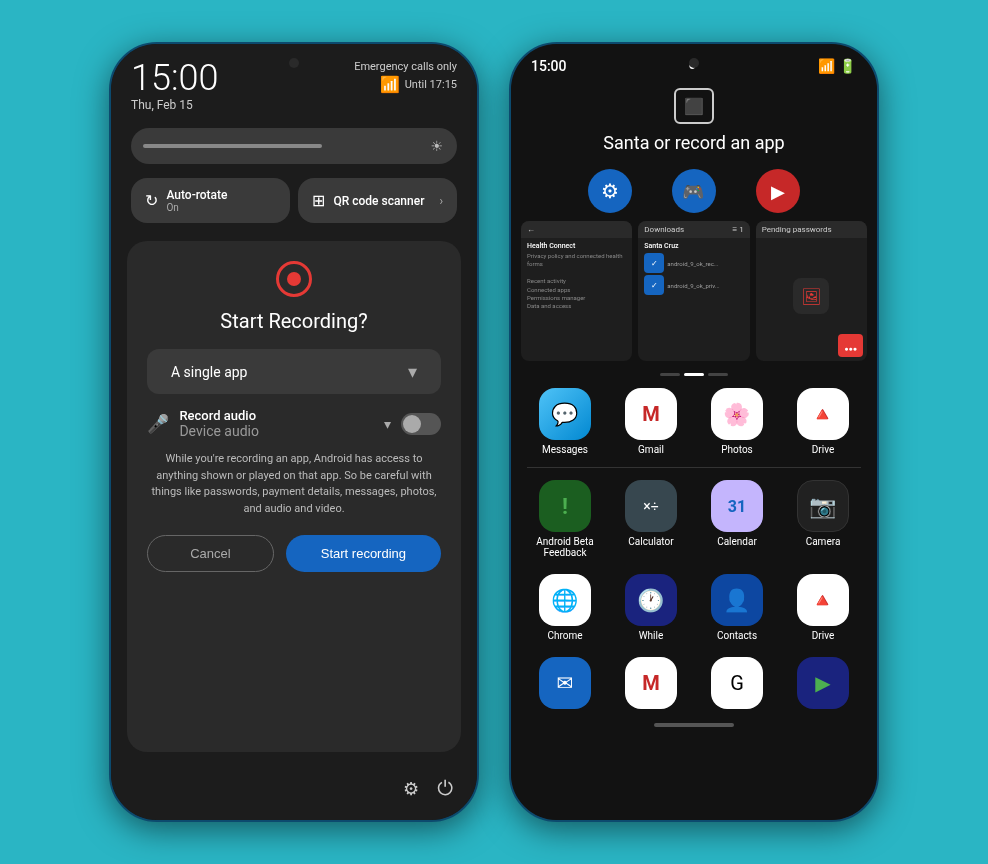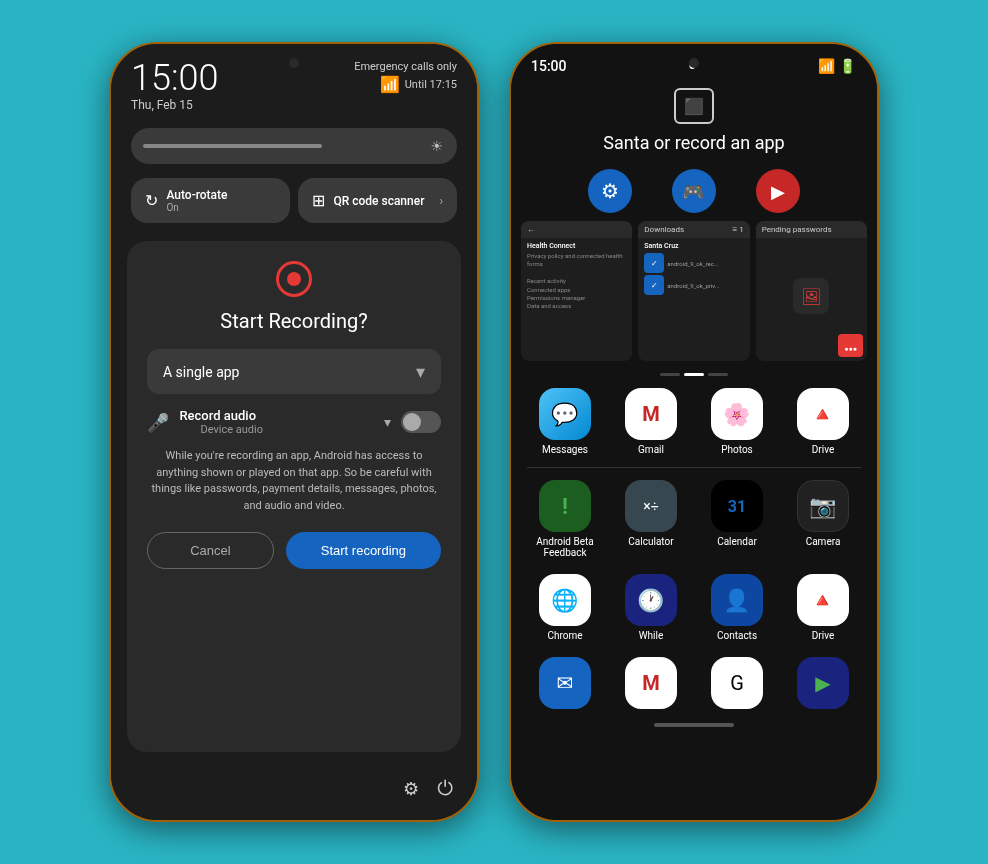--- a/index.html
+++ b/index.html
@@ -12,21 +12,21 @@
       justify-content: center;
       gap: 30px;
       font-family: 'Roboto', Arial, sans-serif;
       overflow: hidden;
     }
 
     
     .phone {
       background: #1a1a1a;
       border-radius: 48px;
-      border: 2px solid #a16207;
+      border: 2px solid #0c4a6e;
       position: relative;
       overflow: hidden;
       box-shadow: 0 8px 32px rgba(0,0,0,0.5);
     }
 
     .phone-left {
       width: 370px;
       height: 780px;
     }
 
@@ -214,21 +214,21 @@
       font-size: 20px;
       text-align: center;
       font-weight: 400;
       margin-bottom: 16px;
     }
 
     
     .dropdown {
       background: #3a3a3a;
       border-radius: 12px;
-      padding: 12px 16px;
+      padding: 12px 24px;
       display: flex;
       align-items: center;
       justify-content: space-between;
       margin-bottom: 14px;
     }
 
     .dropdown-text {
       color: #fff;
       font-size: 14px;
     }
@@ -256,22 +256,21 @@
     }
 
     .audio-title {
       color: #fff;
       font-size: 13px;
       font-weight: 500;
     }
 
     .audio-sub {
       color: #999;
-      font-size: 11px;
-      margin-left: 21px;
+      font-size: 14px;
     }
 
     .audio-dropdown-arrow {
       color: #aaa;
       font-size: 14px;
     }
 
     
     .toggle {
       width: 40px;
@@ -753,21 +752,21 @@
         </div>
         <span class="app-label">Android Beta Feedback</span>
       </div>
       <div class="app-item">
         <div class="app-icon-img calculator-icon">
           <span style="font-size:14px;color:#fff;">×÷</span>
         </div>
         <span class="app-label">Calculator</span>
       </div>
       <div class="app-item">
-        <div class="app-icon-img calendar-icon" style="background:#000000;">
+        <div class="app-icon-img calendar-icon" style="background:#c4b5fd;">
           <span style="font-size:16px;color:#1565c0;font-weight:bold;">31</span>
         </div>
         <span class="app-label">Calendar</span>
       </div>
       <div class="app-item">
         <div class="app-icon-img camera-icon">
           <span style="font-size:22px;">📷</span>
         </div>
         <span class="app-label">Camera</span>
       </div>

